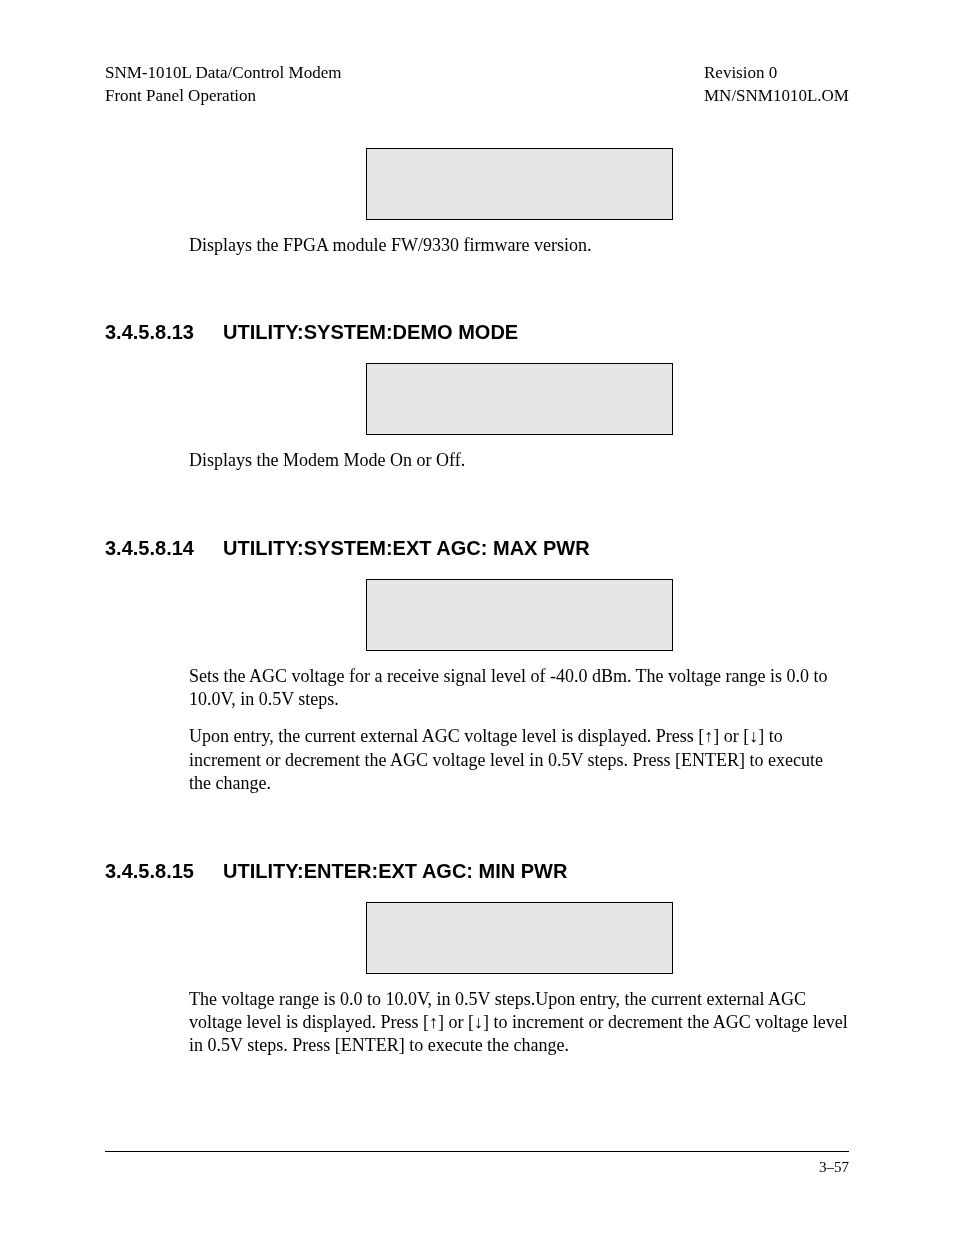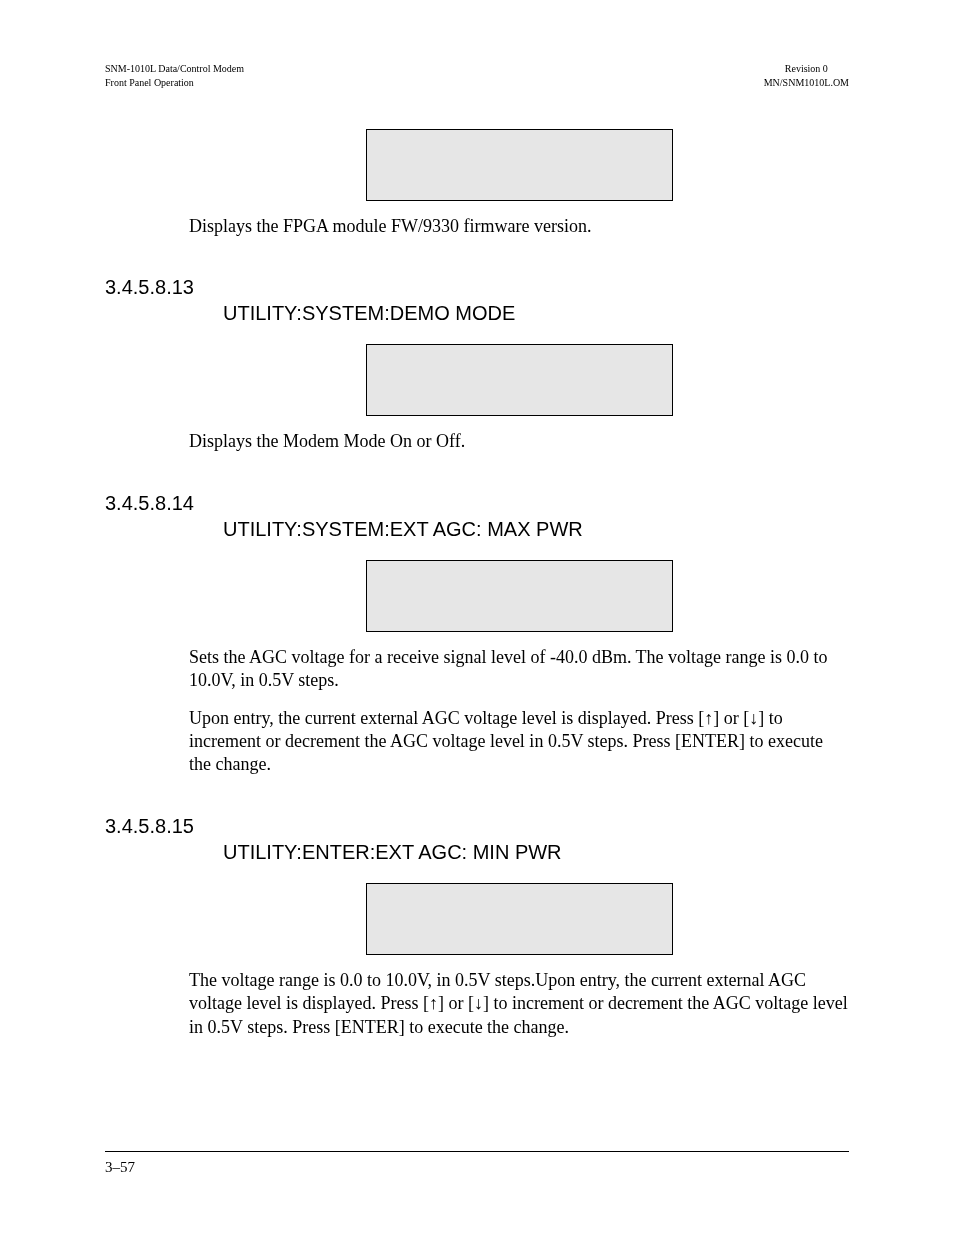--- a/index.html
+++ b/index.html
@@ -14,69 +14,70 @@
     height: 1235px;
     position: relative;
     box-sizing: border-box;
     padding: 62px 105px 40px 105px;
     font-size: 18px;
     line-height: 1.3;
   }
   .header-area {
     display: flex;
     justify-content: space-between;
-    font-size: 10px;
+    font-size: 17px;
     line-height: 1.35;
     margin-bottom: 40px;
   }
   .header-left, .header-right {
     white-space: pre-line;
   }
   .header-right {
-    text-align: center;
+    text-align: left;
     margin-left: 16px;
   }
   .indented {
     margin-left: 84px;
   }
   .display-box {
     width: 305px;
     height: 70px;
     background: #e6e6e6;
     border: 1px solid #000;
     margin: 0 auto;
   }
   .para {
     margin-top: 14px;
     margin-bottom: 14px;
   }
   .section-heading {
     display: flex;
     font-family: Arial, Helvetica, sans-serif;
-    font-weight: normal;
+    font-weight: bold;
     font-size: 20px;
     margin-top: 36px;
     margin-bottom: 18px;
+    align-items: flex-end;
   }
   .section-number {
     width: 118px;
     flex: 0 0 118px;
   }
   .section-title {
     flex: 1;
     margin-top: 26px;
   }
   .underline {
   }
   .footer-area {
     position: absolute;
     left: 105px;
     right: 105px;
     bottom: 58px;
-    text-align: left;
+    text-align: right;
   }
   .footer-rule {
     border: none;
     border-top: 1px solid #000;
     margin: 0 0 6px 0;
   }
   .footer-text {
     font-size: 15px;
   }
   .arrow {

